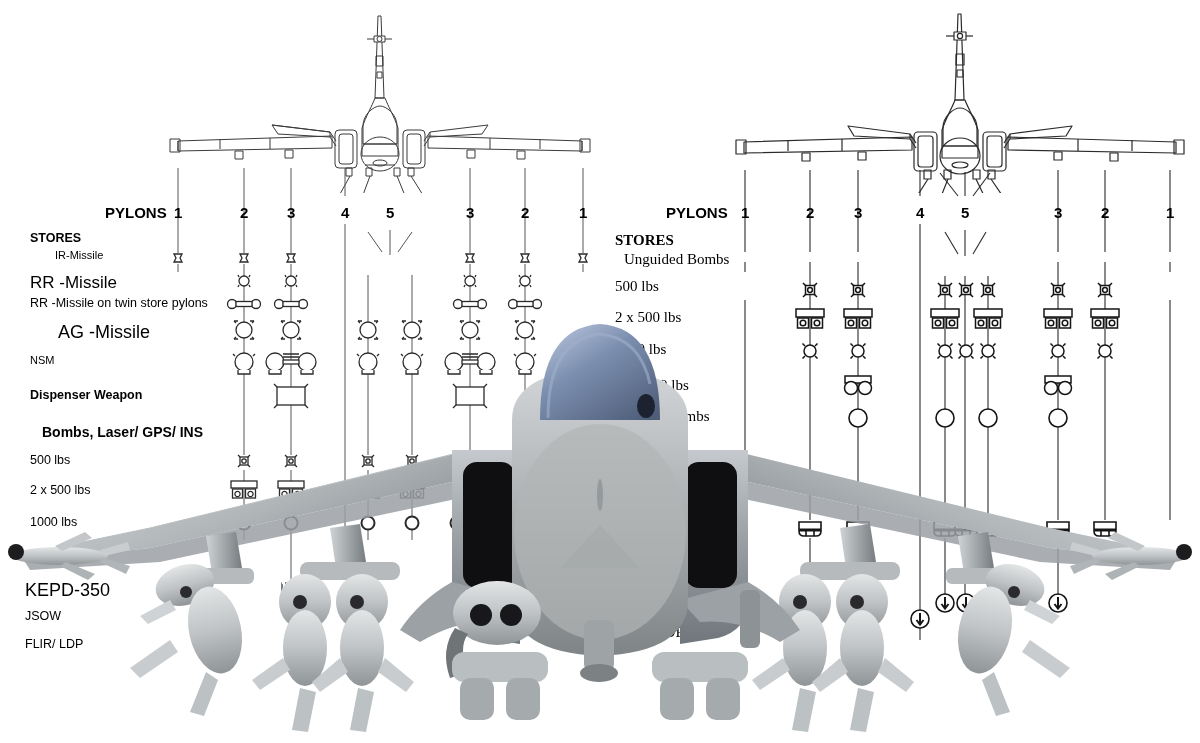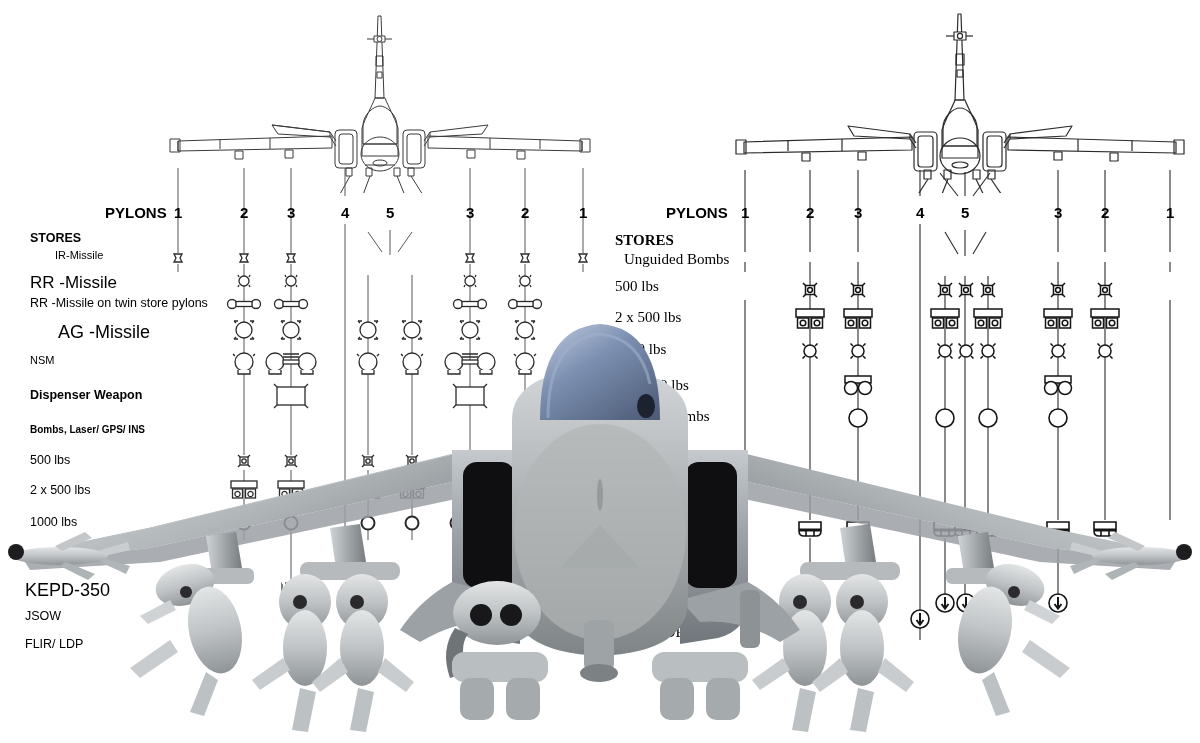--- a/index.html
+++ b/index.html
@@ -369,21 +369,21 @@
     <div class="lbl sans bold" style="left:105px;top:204px;font-size:15px;">PYLONS</div>
     <div class="lbl sans bold" style="left:30px;top:231px;font-size:12.5px;">STORES</div>
 
     <div class="lbl sans" style="left:30px;top:249px;font-size:11px;margin-left:25px;">IR-Missile</div>
     <div class="lbl sans" style="left:30px;top:273px;font-size:17px;">RR -Missile</div>
     <div class="lbl sans" style="left:30px;top:296px;font-size:12.5px;">RR -Missile on twin store pylons</div>
     <div class="lbl sans" style="left:30px;top:322px;font-size:18px;margin-left:28px;">AG -Missile</div>
     <div class="lbl sans" style="left:30px;top:354px;font-size:11px;">NSM</div>
     <div class="lbl sans" style="left:30px;top:388px;font-size:12.5px;font-weight:bold;">Dispenser Weapon</div>
 
-    <div class="lbl sans bold" style="left:30px;top:424px;font-size:10px;">Bombs, Laser/ GPS/ INS</div>
+    <div class="lbl sans bold" style="left:42px;top:424px;font-size:14px;">Bombs, Laser/ GPS/ INS</div>
     <div class="lbl sans" style="left:30px;top:453px;font-size:12.5px;">500 lbs</div>
     <div class="lbl sans" style="left:30px;top:483px;font-size:12.5px;">2 x 500 lbs</div>
     <div class="lbl sans" style="left:30px;top:515px;font-size:12.5px;">1000 lbs</div>
     <div class="lbl sans" style="left:25px;top:580px;font-size:18px;">KEPD-350</div>
     <div class="lbl sans" style="left:25px;top:609px;font-size:12.5px;">JSOW</div>
     <div class="lbl sans" style="left:25px;top:637px;font-size:12.5px;">FLIR/ LDP</div>
 
     <div class="lbl sans bold" style="left:174px;top:204px;font-size:15px;">1</div>
     <div class="lbl sans bold" style="left:240px;top:204px;font-size:15px;">2</div>
     <div class="lbl sans bold" style="left:287px;top:204px;font-size:15px;">3</div>

